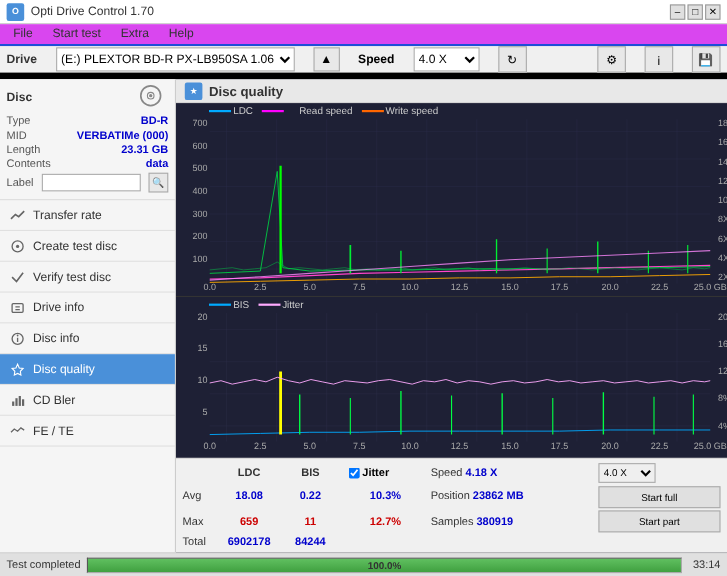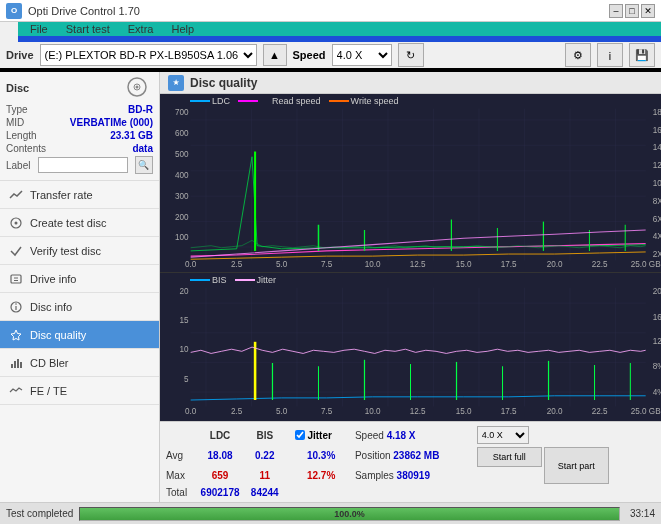--- a/index.html
+++ b/index.html
@@ -7,25 +7,25 @@
     
     
     .title-bar { background: #fff; height: 22px; display: flex; align-items: center; justify-content: space-between; padding: 0 6px; border-bottom: 1px solid #ccc; }
     .title-bar-left { display: flex; align-items: center; gap: 6px; }
     .title-bar-icon { width: 16px; height: 16px; background: #4a90d9; border-radius: 2px; display: flex; align-items: center; justify-content: center; color: white; font-size: 8px; font-weight: bold; }
     .title-bar-text { font-size: 11px; color: #333; }
     .title-bar-controls { display: flex; gap: 2px; }
     .title-btn { width: 14px; height: 14px; border: 1px solid #999; background: #e0e0e0; cursor: pointer; display: flex; align-items: center; justify-content: center; font-size: 9px; }
 
     
-    .menu-bar { background: #14b8a6; height: 20px; display: flex; align-items: center; padding: 0 4px; border-bottom: 6px solid #1d4ed8; gap: 2px; margin-left: 18px; }
+    .menu-bar { background: #d946ef; height: 20px; display: flex; align-items: center; padding: 0 4px; border-bottom: 2px solid #1d4ed8; gap: 2px; }
     .menu-item { padding: 2px 8px; cursor: pointer; font-size: 11px; color: #333; }
 
     
-    .drive-toolbar { background: #f0f0f0; height: 30px; display: flex; align-items: center; padding: 0 6px; border-bottom: 4px solid #000000; gap: 6px; }
+    .drive-toolbar { background: #f0f0f0; height: 30px; display: flex; align-items: center; padding: 0 6px; border-bottom: 6px solid #000000; gap: 17px; }
     .drive-label { font-size: 11px; font-weight: bold; color: #333; }
     .drive-select { height: 22px; font-size: 11px; border: 1px solid #aaa; background: white; flex: 1; max-width: 220px; }
     .drive-btn { width: 24px; height: 22px; border: 1px solid #aaa; background: #e8e8e8; cursor: pointer; display: flex; align-items: center; justify-content: center; }
     .speed-label { font-size: 11px; font-weight: bold; }
     .speed-select { height: 22px; font-size: 11px; border: 1px solid #aaa; background: white; width: 60px; }
     .spacer { flex: 1; }
     .toolbar-icon-btn { width: 26px; height: 24px; border: 1px solid #aaa; background: #e8e8e8; cursor: pointer; display: flex; align-items: center; justify-content: center; }
 
     
     .main { display: flex; height: calc(524px - 22px - 20px - 30px - 22px); }
@@ -394,23 +394,23 @@
               </td>
             </tr>
             <tr>
               <td style="color:#333;font-size:10px;padding:1px 2px;">Avg</td>
               <td style="text-align:center;color:#0000cc;font-weight:bold;font-size:10px;">18.08</td>
               <td style="text-align:center;color:#0000cc;font-weight:bold;font-size:10px;">0.22</td>
               <td></td>
               <td style="text-align:center;color:#0000cc;font-weight:bold;font-size:10px;margin-top:13px;">10.3%</td>
               <td style="color:#333;font-size:10px;padding:1px 4px;">Position&nbsp;<span style="color:#0000cc;font-weight:bold;">23862 MB</span></td>
               <td rowspan="2" style="vertical-align:middle; padding:2px;">
-                <div style="display:flex;flex-direction:row;gap:2px;">
+                <div style="display:flex;flex-direction:column;gap:2px;">
                   <button style="height:20px;min-width:65px;font-size:9px;border:1px solid #aaa;background:#e0e0e0;cursor:pointer;">Start full</button>
-                  <button style="height:37px;min-width:65px;font-size:9px;border:1px solid #aaa;background:#e0e0e0;cursor:pointer;">Start part</button>
+                  <button style="height:20px;min-width:65px;font-size:9px;border:1px solid #aaa;background:#e0e0e0;cursor:pointer;">Start part</button>
                 </div>
               </td>
             </tr>
             <tr>
               <td style="color:#333;font-size:10px;padding:1px 2px;">Max</td>
               <td style="text-align:center;color:#cc0000;font-weight:bold;font-size:10px;">659</td>
               <td style="text-align:center;color:#cc0000;font-weight:bold;font-size:10px;">11</td>
               <td></td>
               <td style="text-align:center;color:#cc0000;font-weight:bold;font-size:10px;">12.7%</td>
               <td style="color:#333;font-size:10px;padding:1px 4px;">Samples&nbsp;<span style="color:#0000cc;font-weight:bold;">380919</span></td>

